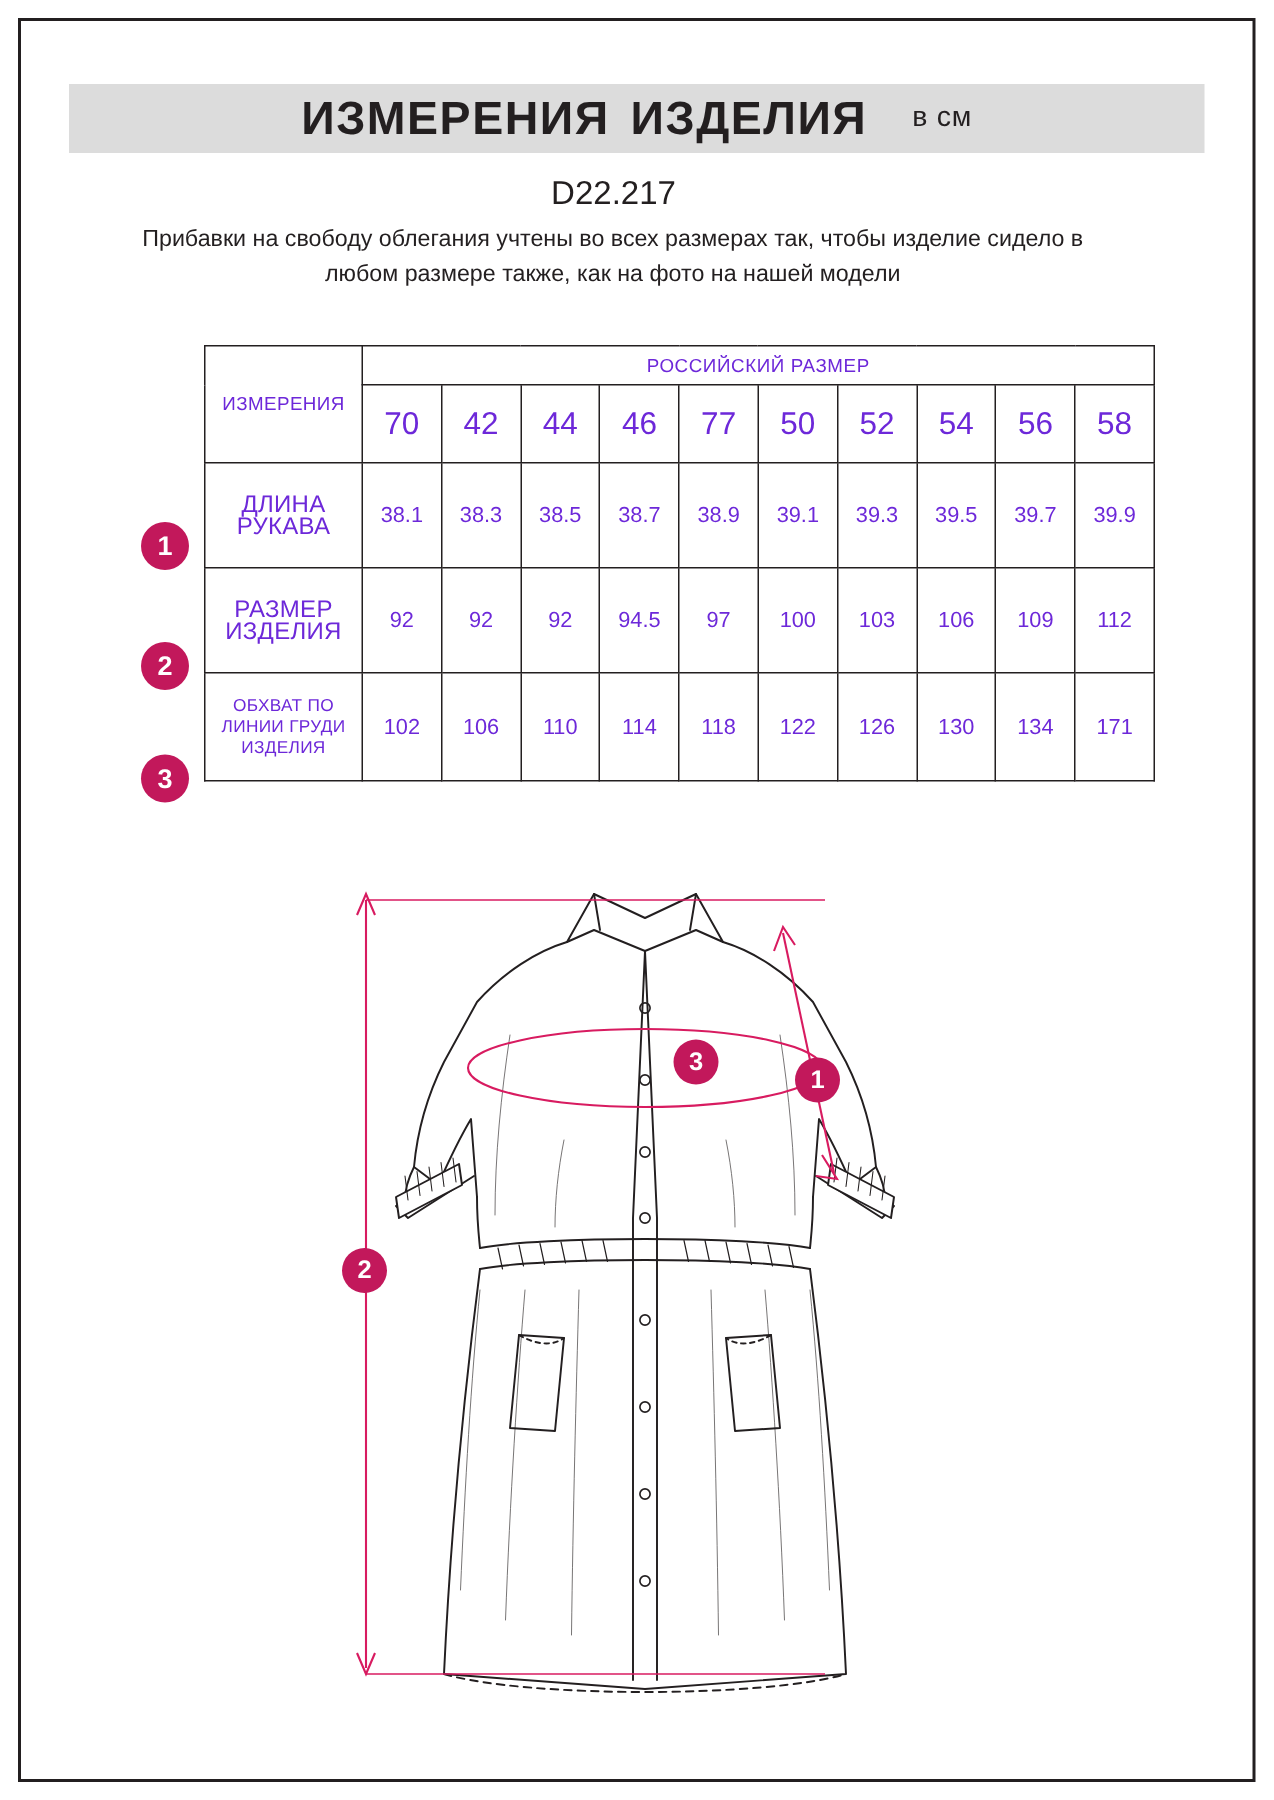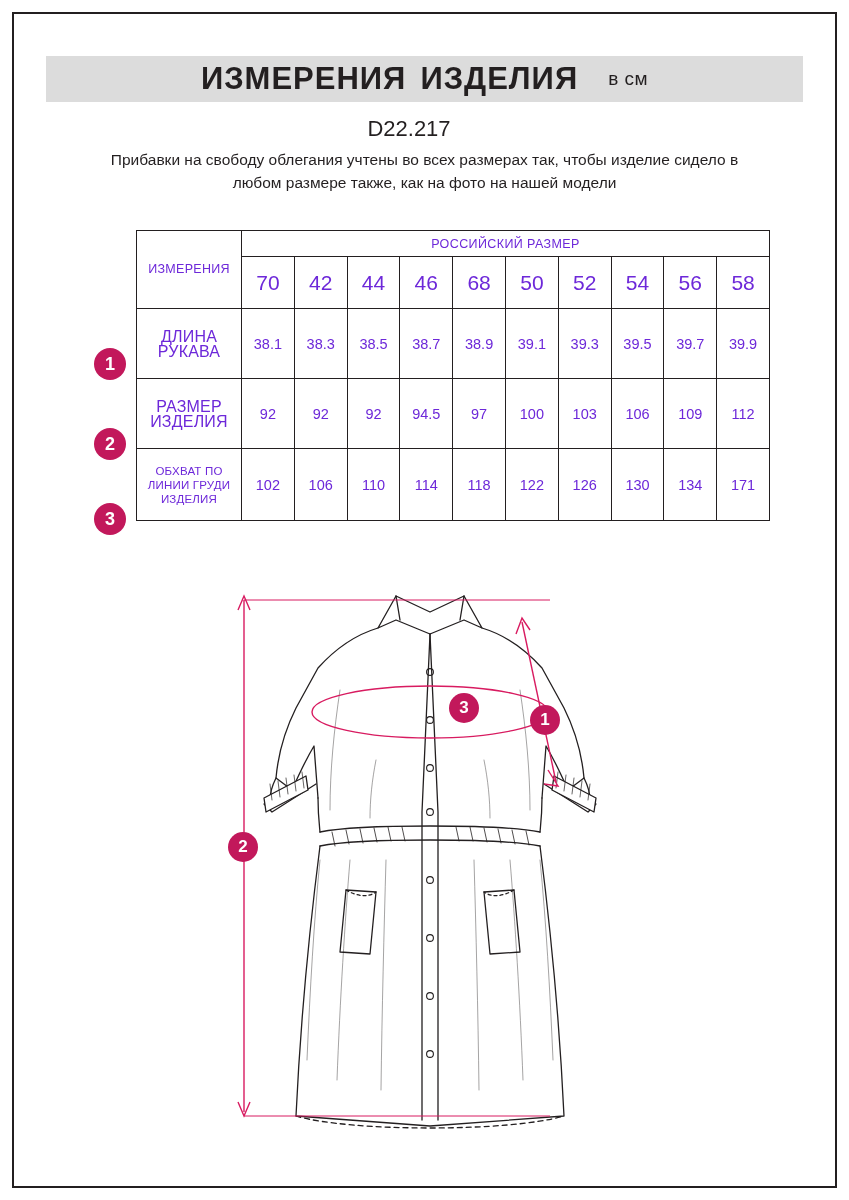--- a/index.html
+++ b/index.html
@@ -67,21 +67,21 @@
     position: absolute;
     left: 0;
     top: 116px;
     width: 818px;
     text-align: center;
     font-size: 22px;
     color: #231f20;
   }
   .doc-note {
     position: absolute;
-    left: 104px;
+    left: 88px;
     top: 148px;
     width: 641px;
     text-align: center;
     font-size: 15.5px;
     line-height: 23px;
     color: #231f20;
   }
   
   .table-wrap {
     position: absolute;
@@ -212,21 +212,21 @@
       <tbody>
         <tr>
           <td rowspan="2" class="hdr-label">ИЗМЕРЕНИЯ</td>
           <td colspan="10" class="hdr-group">РОССИЙСКИЙ РАЗМЕР</td>
         </tr>
         <tr style="height:52px;">
           <td class="hdr-size">70</td>
           <td class="hdr-size">42</td>
           <td class="hdr-size">44</td>
           <td class="hdr-size">46</td>
-          <td class="hdr-size">68</td>
+          <td class="hdr-size">77</td>
           <td class="hdr-size">50</td>
           <td class="hdr-size">52</td>
           <td class="hdr-size">54</td>
           <td class="hdr-size">56</td>
           <td class="hdr-size">58</td>
         </tr>
 
         <tr class="data-row">
           <td class="row-label">ДЛИНА РУКАВА</td>
           <td class="cell-val">38.1</td>

